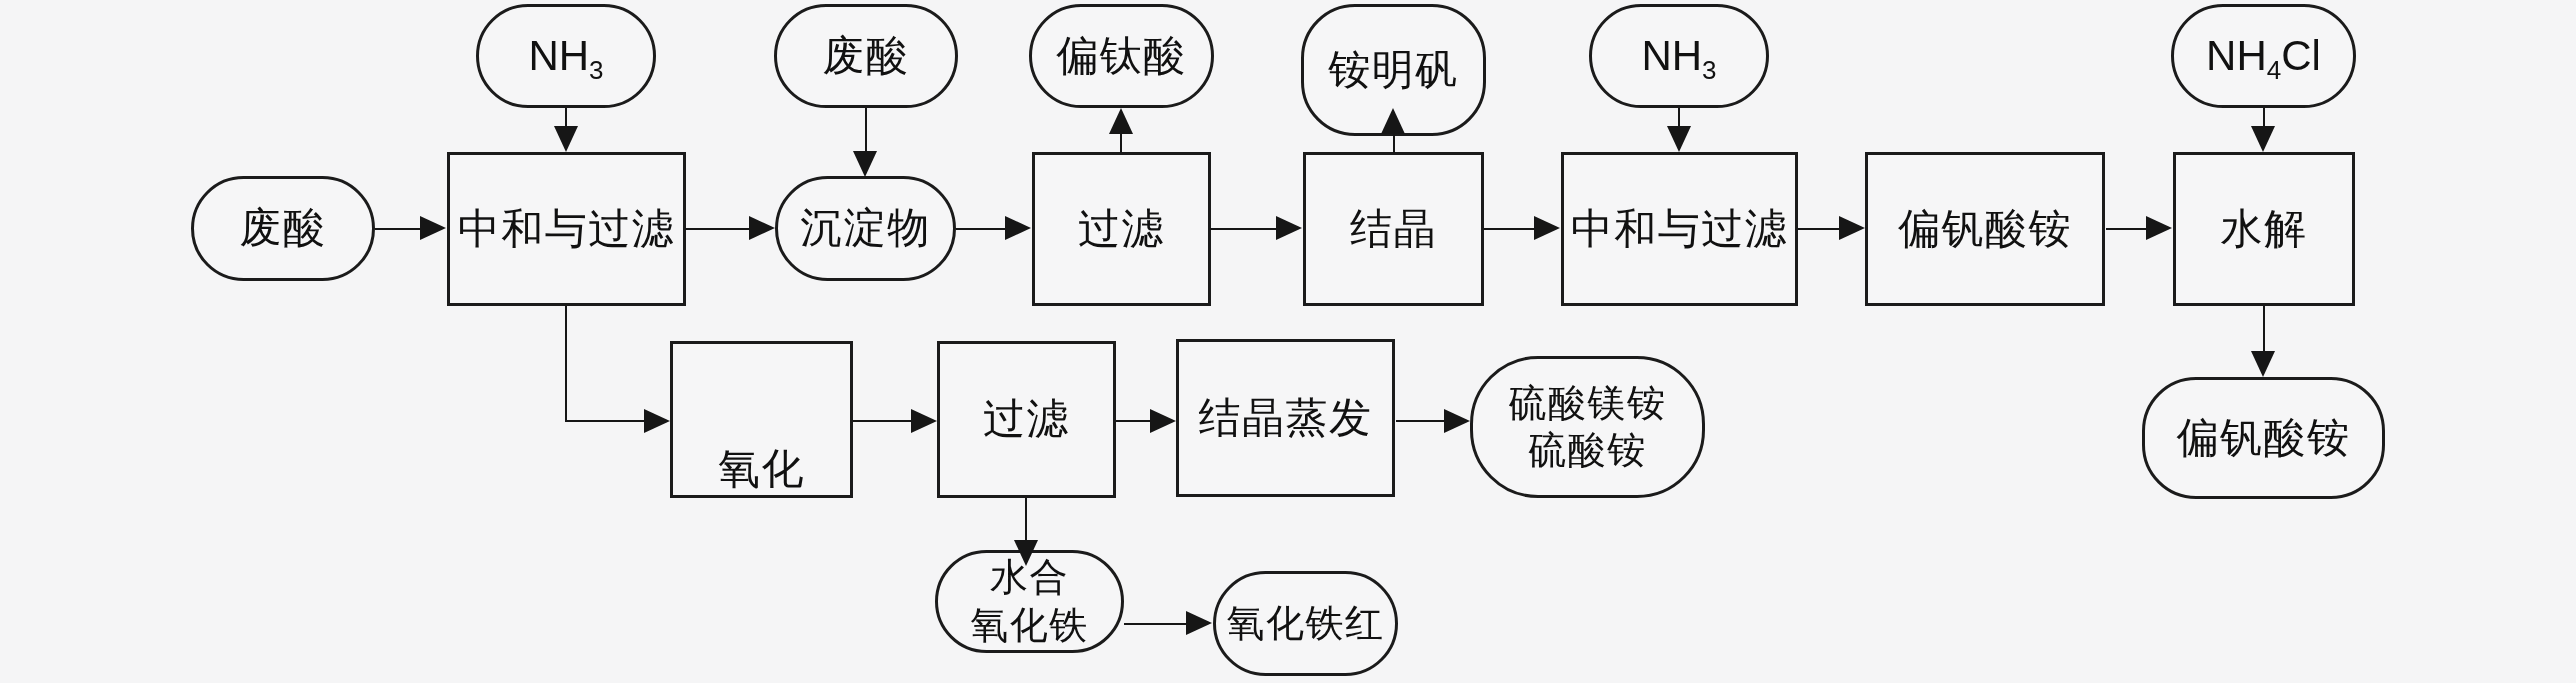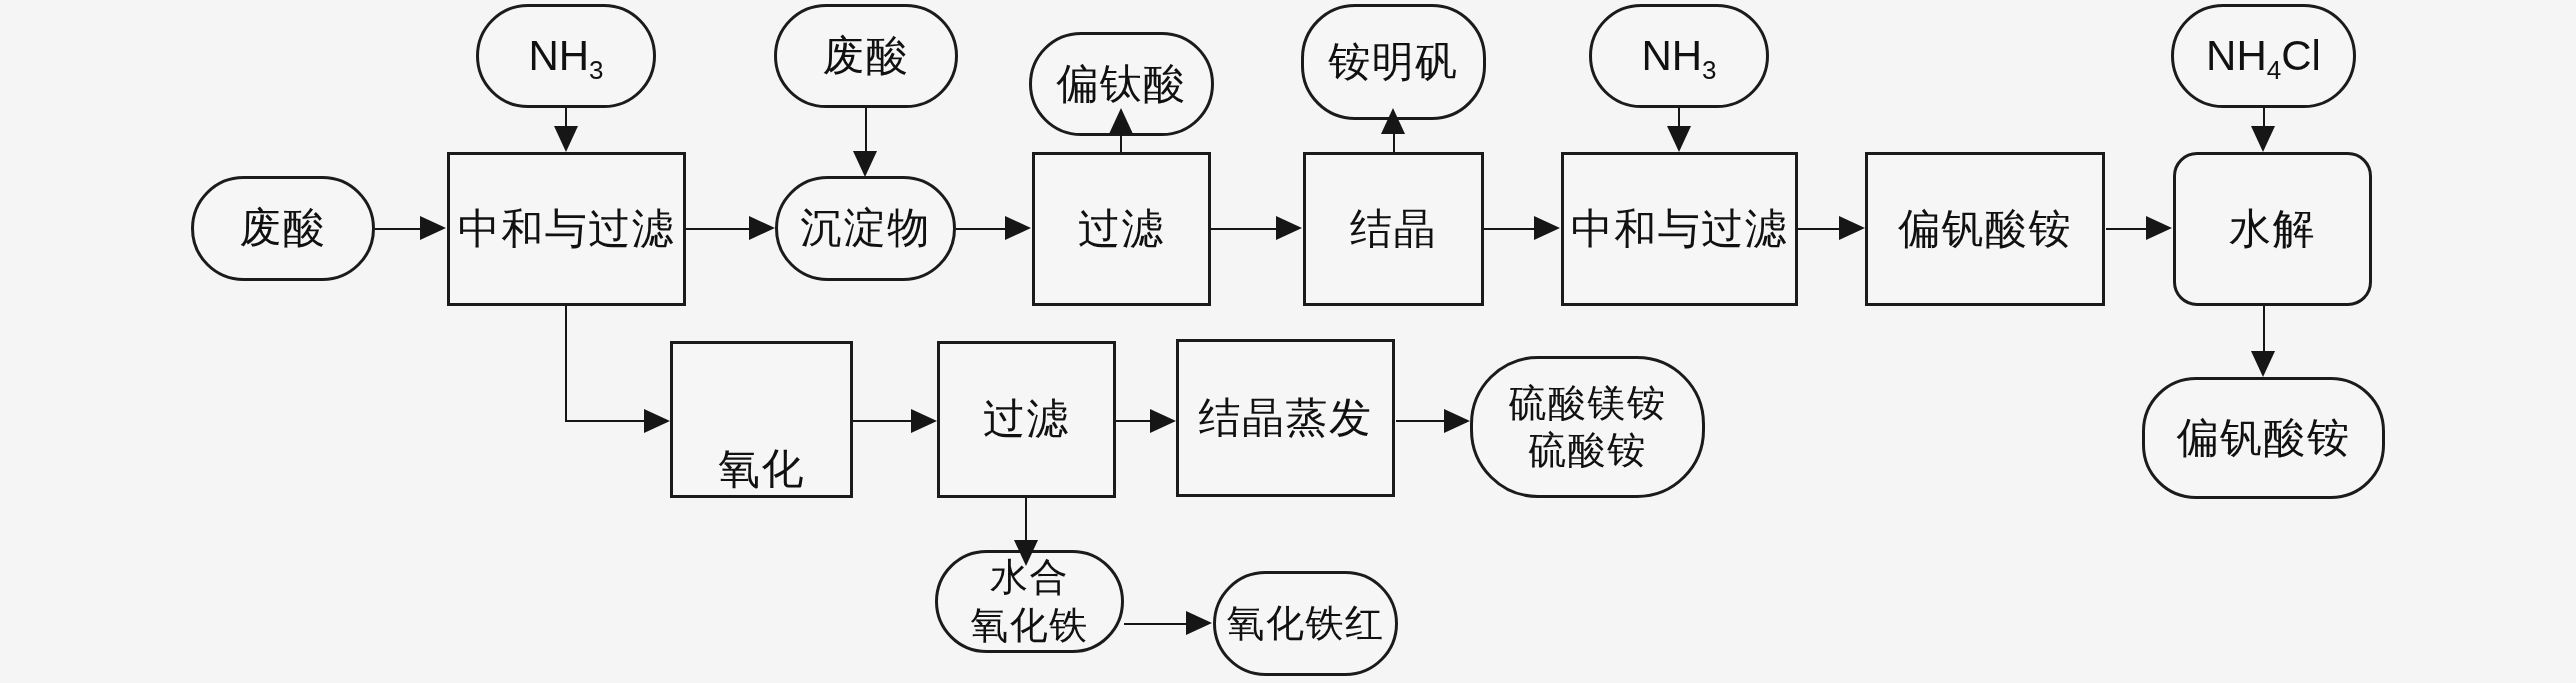--- a/index.html
+++ b/index.html
@@ -74,29 +74,29 @@
   </div>
 
   <div class="node oval" style="left:774px;top:3.8px;width:184px;height:104px;">
     <span class="lbl">废酸</span>
   </div>
 
   <div class="node oval" style="left:775px;top:176px;width:181px;height:105px;">
     <span class="lbl">沉淀物</span>
   </div>
 
-  <div class="node oval" style="left:1029px;top:3.8px;width:185px;height:104px;margin-top:28px;">
+  <div class="node oval" style="left:1029px;top:3.8px;width:185px;height:104px;">
     <span class="lbl">偏钛酸</span>
   </div>
 
   <div class="node" style="left:1032px;top:152px;width:179px;height:154px;">
     <span class="lbl">过滤</span>
   </div>
 
-  <div class="node oval" style="left:1301px;top:3.8px;width:185px;height:116px;">
+  <div class="node oval" style="left:1301px;top:3.8px;width:185px;height:132px;">
     <span class="lbl">铵明矾</span>
   </div>
 
   <div class="node" style="left:1303px;top:152px;width:181px;height:154px;">
     <span class="lbl">结晶</span>
   </div>
 
   <div class="node oval formula" style="left:1589px;top:3.8px;width:180px;height:104px;">
     <span class="lbl"><span>NH</span><sub>3</sub><span></span></span>
   </div>
@@ -106,21 +106,21 @@
   </div>
 
   <div class="node" style="left:1865px;top:152px;width:240px;height:154px;">
     <span class="lbl">偏钒酸铵</span>
   </div>
 
   <div class="node oval formula" style="left:2171px;top:3.8px;width:185px;height:104px;">
     <span class="lbl"><span>NH</span><sub>4</sub><span>Cl</span></span>
   </div>
 
-  <div class="node" style="left:2173px;top:152px;width:199px;height:154px;border-radius:24px;">
+  <div class="node" style="left:2173px;top:152px;width:182px;height:154px;">
     <span class="lbl">水解</span>
   </div>
 
   <div class="node oval" style="left:2142px;top:377px;width:243px;height:122px;">
     <span class="lbl">偏钒酸铵</span>
   </div>
 
   <div class="node" style="left:670px;top:341px;width:183px;height:157px;align-items:flex-end;">
     <span class="lbl">氧化</span>
   </div>

